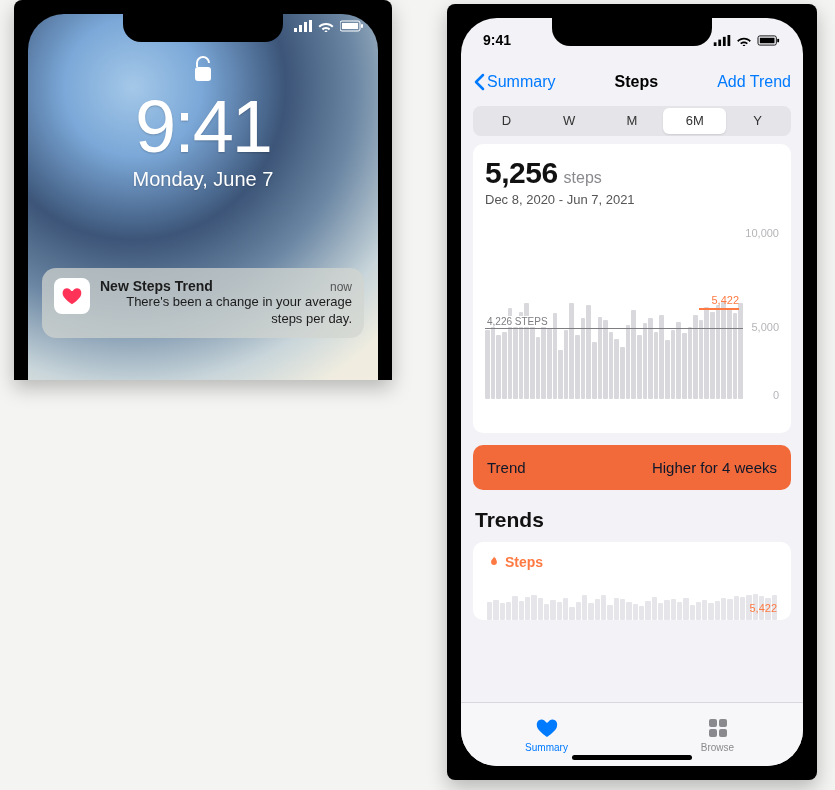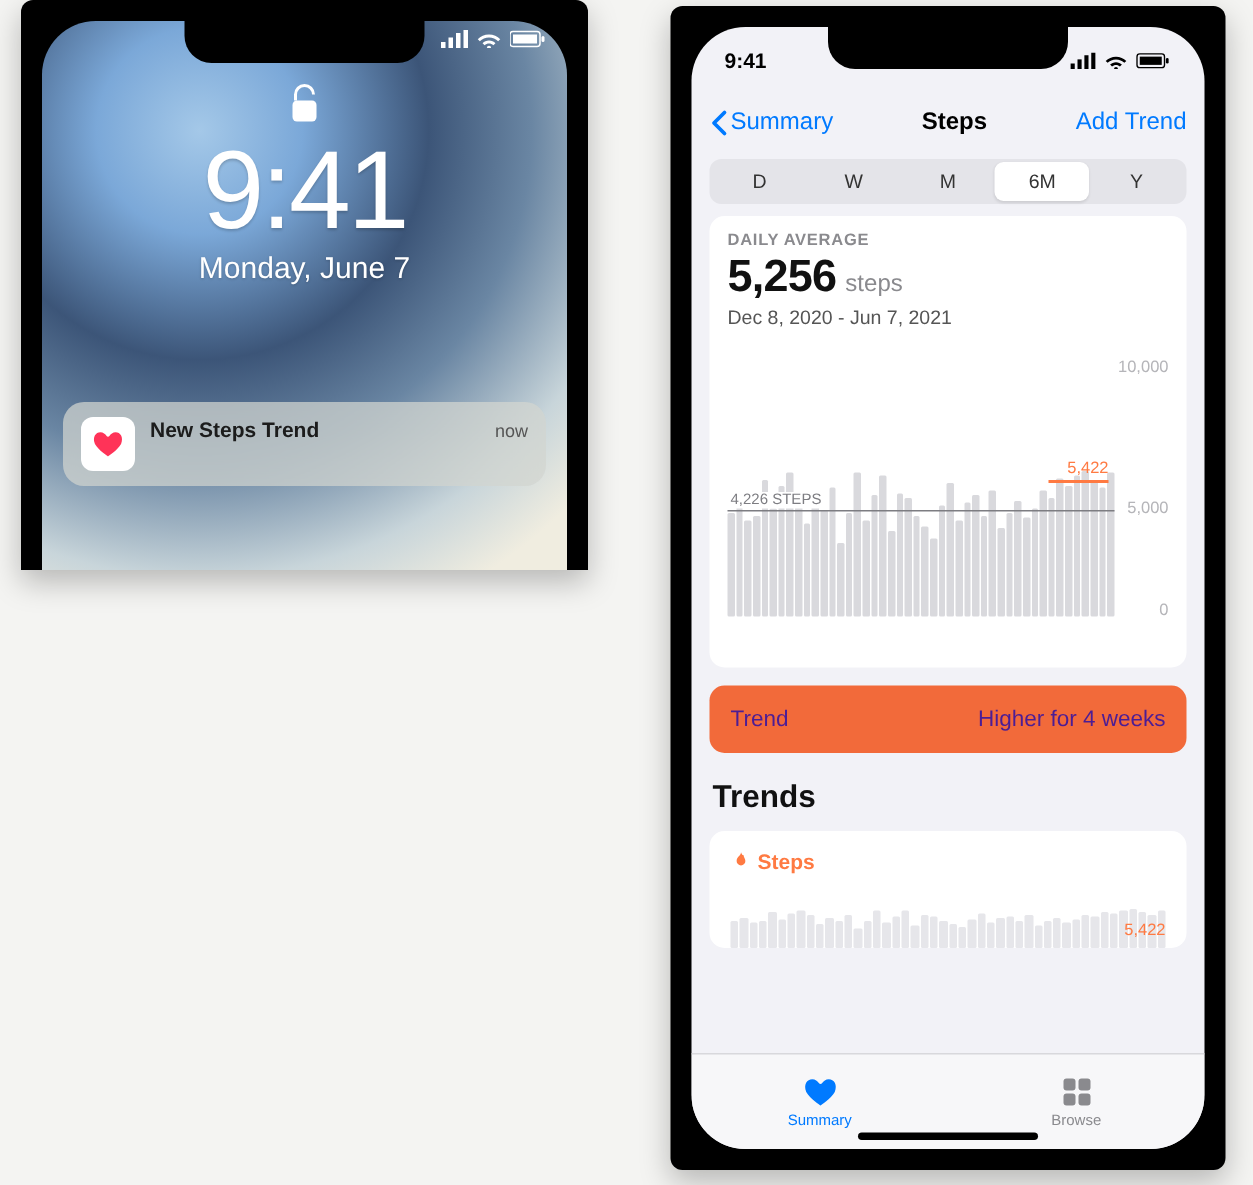--- a/index.html
+++ b/index.html
@@ -176,21 +176,21 @@
   .bars { position:absolute; bottom:28px; left:0; right:36px; top:4px; display:flex; align-items:flex-end; gap:1px; }
   .bar { flex:1; background:#d9d9dd; border-radius:1px; }
   .avg-line { position:absolute; left:0; right:36px; border-top:1px solid #7d7d82; }
   .avg-label { position:absolute; font-size:10px; color:#7d7d82; background:#fff; padding:0 2px; }
   .recent-line { position:absolute; right:40px; width:40px; border-top:2px solid #ff7a42; }
   .recent-label { position:absolute; font-size:11px; color:#ff7a42; }
   .months { position:absolute; bottom:6px; left:0; right:36px; display:flex; justify-content:space-around; font-size:11px; color:#b5b5b9; }
   .trend-bar {
     margin: 0 12px 18px;
     background:#f26a3a;
-    color:#4c1d95;
+    color:#0f172a;
     border-radius:10px;
     padding:14px 14px;
     display:flex;
     justify-content:space-between;
     font-size:15px;
   }
   .section-title { font-size:21px; font-weight:700; margin: 0 14px 10px; color:#111; }
   .trend-card {
     background:#fff;
     margin: 0 12px;
@@ -266,20 +266,21 @@
       <div class="notif-icon">
         <svg width="22" height="22" viewBox="0 0 24 24">
             <path d="M12 21s-7-4.5-9.5-9C.5 7 3 3.5 6.5 3.5c2 0 3.5 1.3 4.5 2.7.4.6 1.6.6 2 0 1-1.4 2.5-2.7 4.5-2.7C21 3.5 23.5 7 21.5 12 19 16.5 12 21 12 21z" fill="#ff3358"></path>
           </svg>
       </div>
       <div class="notif-body">
         <div style="display:flex;justify-content:space-between;align-items:baseline;">
           <div class="notif-title">New Steps Trend</div>
           <div class="notif-time">now</div>
         </div>
+        <div class="notif-text">There's been a change in your average steps per day.</div>
       </div>
     </div>
   </div>
 </div>
 
 <div class="phone phone-right">
   <div class="screen">
     <div class="notch"></div>
     <div class="right-status">
       <span>9:41</span>
@@ -315,21 +316,20 @@
     <div class="content">
       <div class="segmented" id="segmented">
           <div class="seg">D</div>
           <div class="seg">W</div>
           <div class="seg">M</div>
           <div class="seg active">6M</div>
           <div class="seg">Y</div>
         </div>
 
       <div class="card">
-        <div class="kicker">DAILY AVERAGE</div>
         <div class="metric-row">
           <span class="metric-num">5,256</span>
           <span class="metric-unit">steps</span>
         </div>
         <div class="date-range">Dec 8, 2020 - Jun 7, 2021</div>
         <div class="chart-wrap">
           <div class="ytick" style="top:0">10,000</div>
           <div class="ytick" style="top:50%;transform:translateY(-50%)">5,000</div>
           <div class="ytick" style="bottom:26px">0</div>
           <div class="bars" id="bars">

